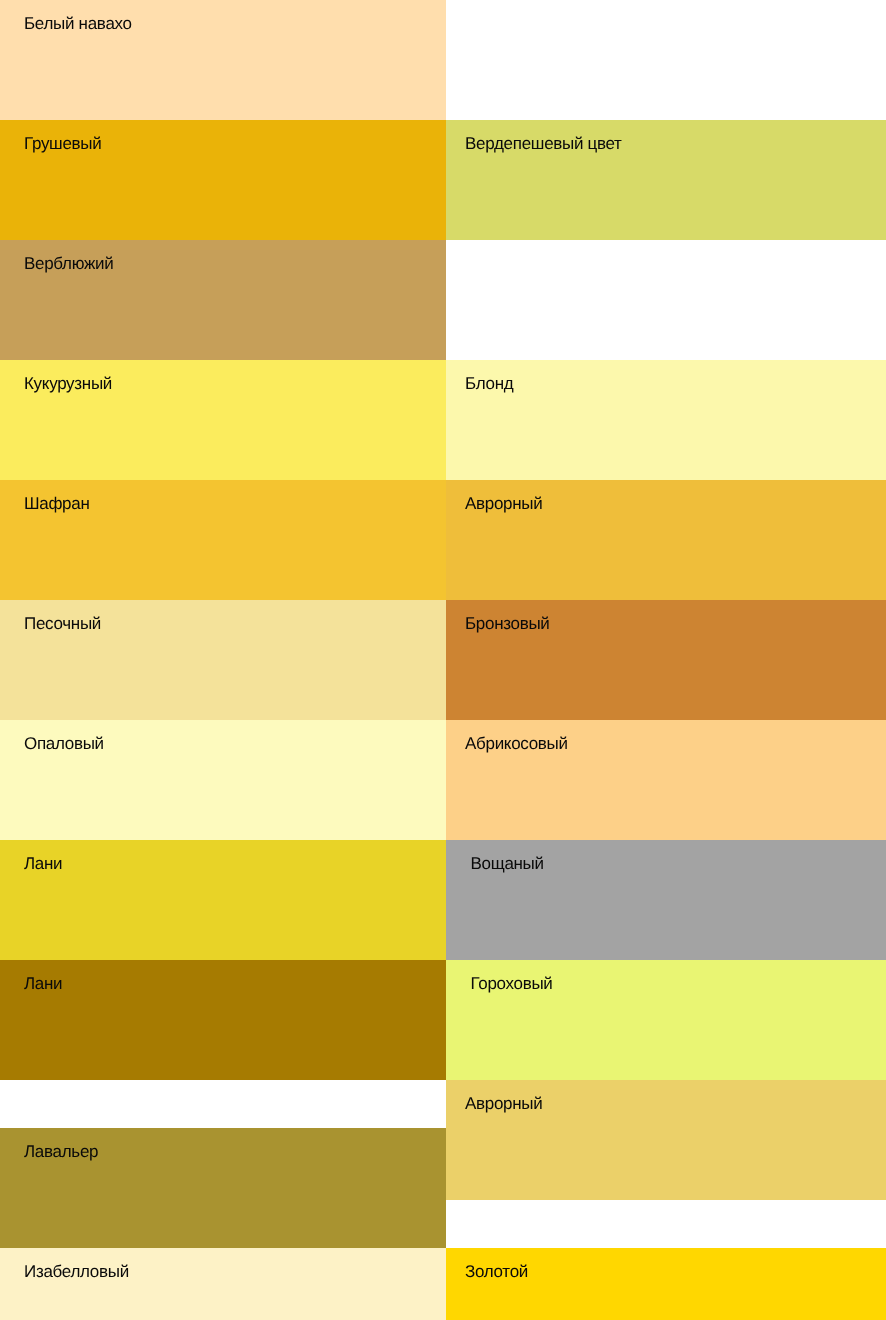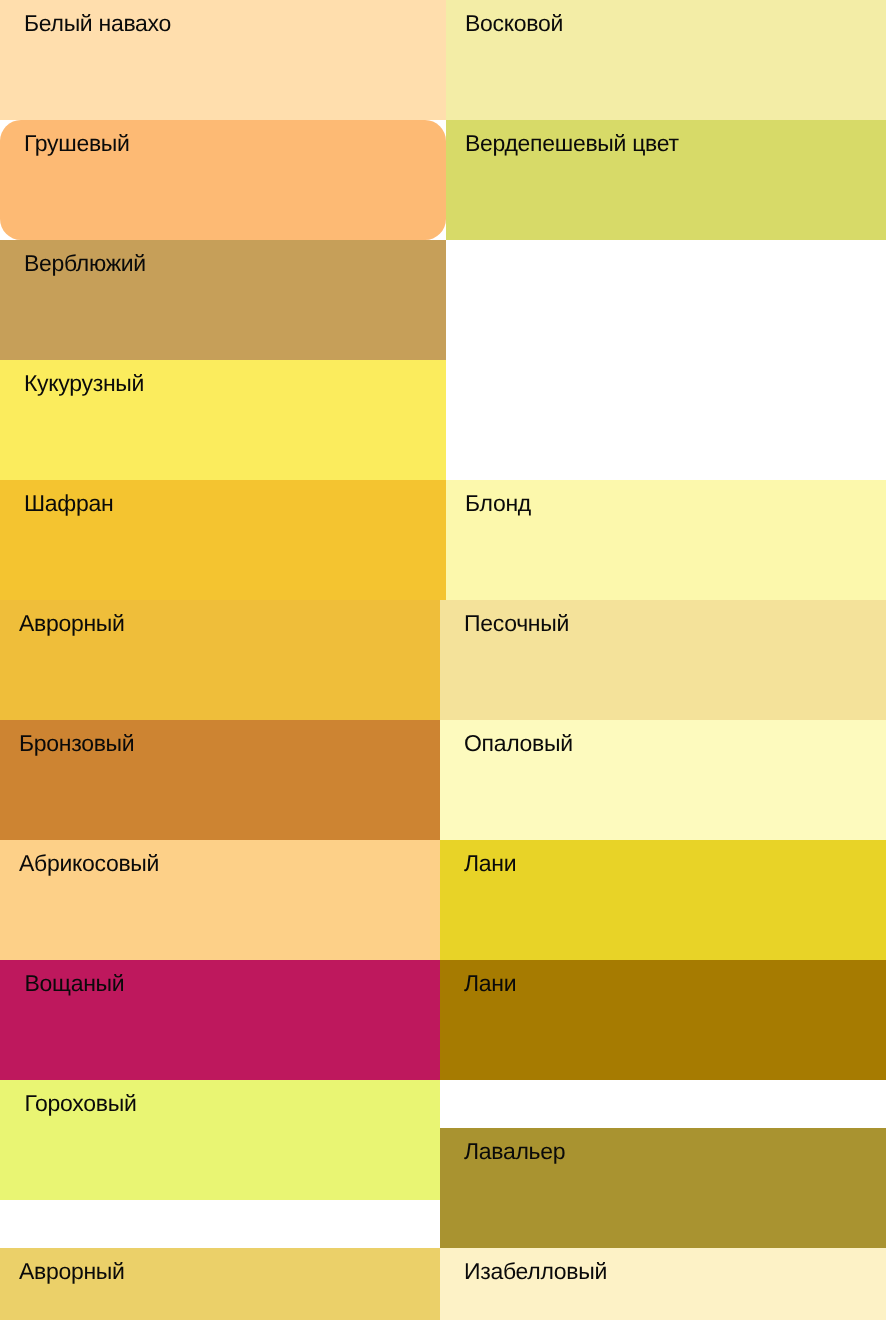--- a/index.html
+++ b/index.html
@@ -5,74 +5,71 @@
 <style>
   html,body{margin:0;padding:0;background:#ffffff;}
   body{width:886px;height:1320px;overflow:hidden;
        font-family:"Liberation Sans",sans-serif;}
   .palette{display:flex;flex-wrap:wrap;align-content:flex-start;
            width:886px;height:1320px;}
   .swatch{position:relative;box-sizing:border-box;height:120px;overflow:hidden;}
   .swatch-left{width:446px;}
   .swatch-right{width:440px;}
   .swatch-label{position:absolute;left:24px;top:12.5px;
-         font-size:23px;line-height:21px;letter-spacing:-0.3px;
+         font-size:17px;line-height:21px;letter-spacing:-0.3px;
          color:#0a0a0a;white-space:nowrap;
          -webkit-font-smoothing:antialiased;
          text-rendering:geometricPrecision;}
   .swatch-right .swatch-label{left:19px;}
   .swatch-right.swatch-indented .swatch-label{left:24.5px;}
 </style>
 </head>
 <body>
 
 <div class="palette">
   <div class="swatch swatch-left" style="background-color: rgb(255, 222, 173);">
     <span class="swatch-label">Белый навахо</span>
   </div>
-  <div class="swatch swatch-right" style="background-color: rgb(243, 237, 166);">
-    <span class="swatch-label">Восковой</span>
-  </div>
-  <div class="swatch swatch-left" style="background-color: #fdba74; border-radius: 21px;">
+  <div class="swatch swatch-left" style="background-color: #eab308;">
     <span class="swatch-label">Грушевый</span>
   </div>
   <div class="swatch swatch-right" style="background-color: rgb(215, 218, 104);">
     <span class="swatch-label">Вердепешевый цвет</span>
   </div>
   <div class="swatch swatch-left" style="background-color: rgb(198, 159, 89);">
     <span class="swatch-label">Верблюжий</span>
   </div>
   <div class="swatch swatch-left" style="background-color: rgb(251, 236, 93);">
     <span class="swatch-label">Кукурузный</span>
   </div>
+  <div class="swatch swatch-right" style="background-color: rgb(252, 248, 172);">
+    <span class="swatch-label">Блонд</span>
+  </div>
   <div class="swatch swatch-left" style="background-color: rgb(244, 196, 48);">
     <span class="swatch-label">Шафран</span>
-  </div>
-  <div class="swatch swatch-right" style="background-color: rgb(252, 248, 172);">
-    <span class="swatch-label">Блонд</span>
   </div>
   <div class="swatch swatch-right" style="background-color: rgb(239, 190, 58);">
     <span class="swatch-label">Аврорный</span>
   </div>
   <div class="swatch swatch-left" style="background-color: rgb(244, 226, 154);">
     <span class="swatch-label">Песочный</span>
   </div>
   <div class="swatch swatch-right" style="background-color: rgb(205, 132, 50);">
     <span class="swatch-label">Бронзовый</span>
   </div>
   <div class="swatch swatch-left" style="background-color: rgb(253, 250, 190);">
     <span class="swatch-label">Опаловый</span>
   </div>
   <div class="swatch swatch-right" style="background-color: rgb(253, 208, 136);">
     <span class="swatch-label">Абрикосовый</span>
   </div>
   <div class="swatch swatch-left" style="background-color: rgb(232, 211, 39);">
     <span class="swatch-label">Лани</span>
   </div>
-  <div class="swatch swatch-right swatch-indented" style="background-color: #be185d;">
+  <div class="swatch swatch-right swatch-indented" style="background-color: #a3a3a3;">
     <span class="swatch-label">Вощаный</span>
   </div>
   <div class="swatch swatch-left" style="background-color: rgb(166, 123, 1);">
     <span class="swatch-label">Лани</span>
   </div>
   <div class="swatch swatch-right swatch-indented" style="background-color: rgb(233, 245, 115);">
     <span class="swatch-label">Гороховый</span>
   </div>
   <div class="swatch swatch-left" style="background-color: rgb(169, 147, 48); margin-top: 48px;">
     <span class="swatch-label">Лавальер</span>

